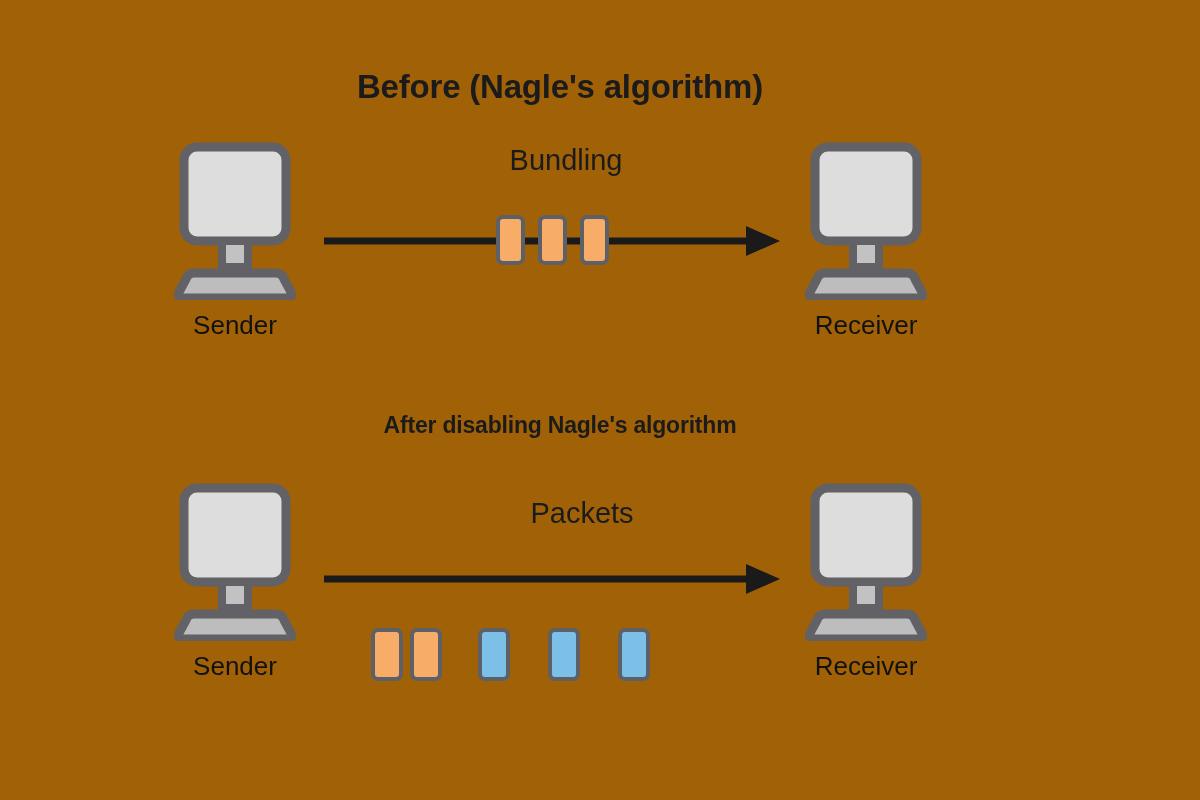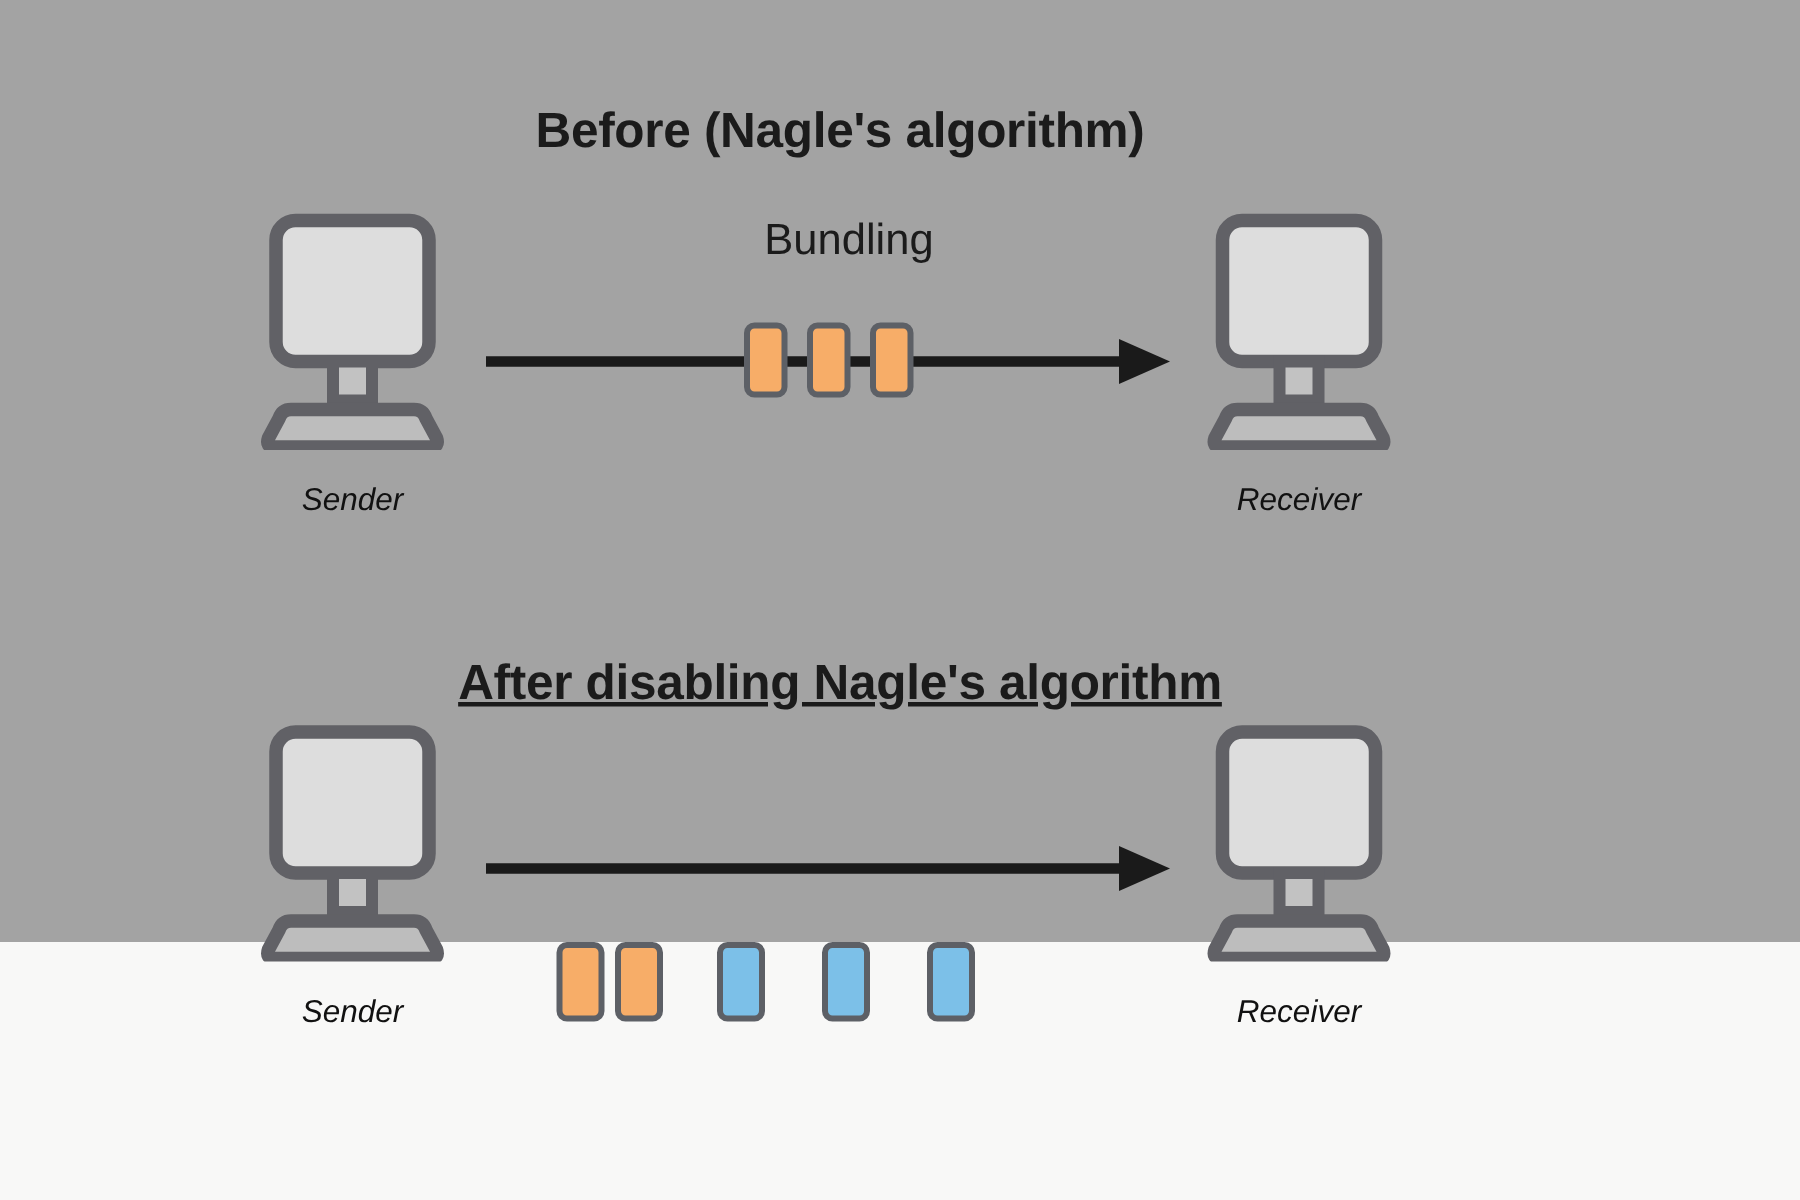--- a/index.html
+++ b/index.html
@@ -10,50 +10,49 @@
   body {
     width: 1200px;
     height: 800px;
     background: #f8f8f7;
     font-family: "Liberation Sans", sans-serif;
     overflow: hidden;
   }
   .canvas {
     position: relative;
     width: 1200px;
-    height: 628px;
-    background: #a3a3a3;
+    height: 800px;
+    background: #a16207;
   }
 
   
   .section-title {
     position: absolute;
     left: 0;
     width: 1120px;
     text-align: center;
     font-weight: bold;
     color: #1b1b1b;
     letter-spacing: -0.2px;
     white-space: nowrap;
   }
   #title-before { top: 68px; font-size: 33px; }
-  #title-after  { top: 436px; font-size: 33px; text-decoration: underline; }
+  #title-after  { top: 412px; font-size: 23px; }
 
   
   .node {
     position: absolute;
     width: 160px;
     text-align: center;
   }
   .node-label {
-    margin-top: 22px;
-    font-size: 21px;
+    margin-top: 10px;
+    font-size: 26px;
     color: #111111;
     white-space: nowrap;
-    font-style: italic;
   }
   .computer-icon { display: block; margin: 0 auto; }
 
   
   .flow-label {
     position: absolute;
     font-size: 29px;
     color: #1b1b1b;
     white-space: nowrap;
     text-align: center;
@@ -121,20 +120,21 @@
 
   <div class="node" style="left:786px; top:481px;">
     <svg class="computer-icon" width="140" height="160" viewBox="0 0 140 160">
       <rect x="19" y="7" width="102" height="94" rx="13" ry="13" fill="#dddddd" stroke="#616166" stroke-width="9"></rect>
       <rect x="57" y="101" width="26" height="26" fill="#c2c2c2" stroke="#616166" stroke-width="8"></rect>
       <path d="M 29 133 L 111 133 Q 117 133 119 139 L 126 152 Q 128 158 122 158 L 18 158 Q 12 158 14 152 L 21 139 Q 23 133 29 133 Z" fill="#bdbdbd" stroke="#616166" stroke-width="9" stroke-linejoin="round"></path>
     </svg>
     <div class="node-label">Receiver</div>
   </div>
 
+  <div class="flow-label" style="left:452px; top:497px; width:260px;">Packets</div>
 
   <svg class="arrow-svg" style="left:322px; top:560px;" width="460" height="40">
     <line x1="2" y1="19" x2="428" y2="19" stroke="#1a1a1a" stroke-width="7"></line>
     <polygon points="424,4 458,19 424,34" fill="#1a1a1a"></polygon>
   </svg>
 
   <div class="packet packet-orange" style="left:371px; top:628px; width:32px; height:53px;"></div>
   <div class="packet packet-orange" style="left:410px; top:628px; width:32px; height:53px;"></div>
   <div class="packet packet-blue" style="left:478px; top:628px; width:32px; height:53px;"></div>
   <div class="packet packet-blue" style="left:548px; top:628px; width:32px; height:53px;"></div>

